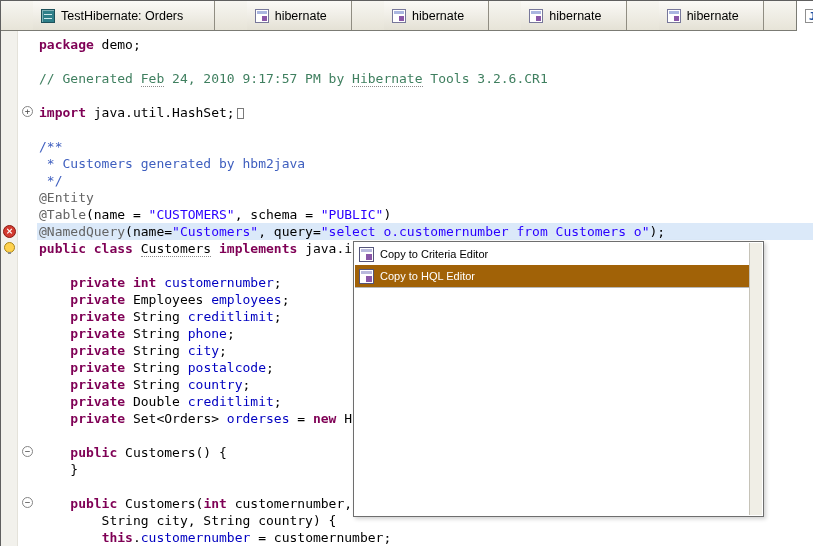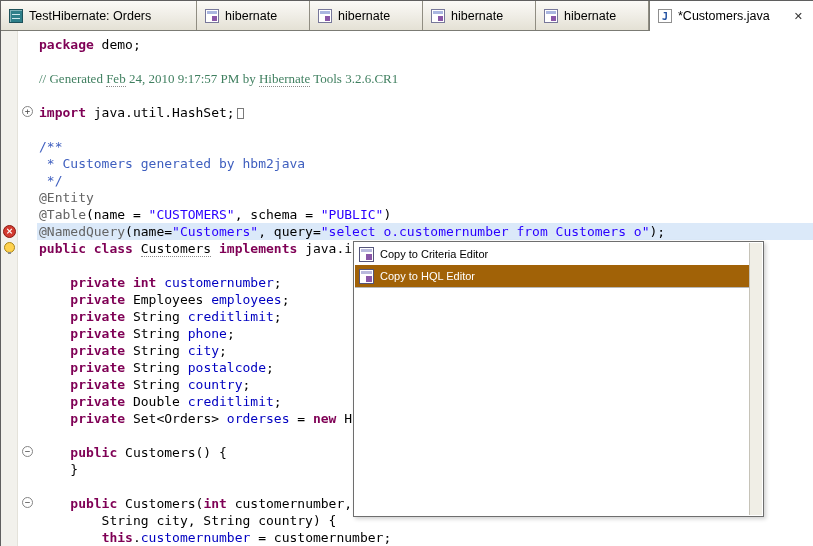--- a/index.html
+++ b/index.html
@@ -15,21 +15,21 @@
     position:absolute; top:0; left:0; right:0; height:31px;
     display:flex; align-items:stretch;
     background:linear-gradient(#f7f6f1,#e7e4d8);
     border-top:1px solid #5f5f5f;
     border-bottom:1px solid #7b7b74;
   }
   .tab {
     display:flex; align-items:center; gap:6px;
     padding:0 8px; border-right:1px solid #908d82;
     background:linear-gradient(#fbfaf7,#e4e1d5);
-    font-size:12.5px; color:#000; cursor:default; overflow:hidden;
+    font-size:12.5px; color:#000; cursor:default; overflow:hidden;margin-left:32px;
   }
   .tab.t0 { width:196px; }
   .tab.th { width:113px; }
   .tab.active {
     flex:1; background:#ffffff; margin-bottom:-1px; z-index:2;
     border-left:1px solid #7b7b74; border-right:none;
   }
   .tlabel { white-space:nowrap; overflow:hidden; }
   .tclose { margin-left:auto; font-size:11px; color:#333; padding:0 2px; cursor:pointer; }
 
@@ -84,21 +84,21 @@
 
   .code {
     position:absolute; left:36px; right:0; top:0; bottom:0;
     padding-top:5px; overflow:hidden;
     font-family:"DejaVu Sans Mono", monospace; font-size:13px;
   }
   .cl { height:17px; line-height:17px; white-space:pre; padding-left:2px; }
   .cl.cur { background:#dbe9f9; }
   .seg.kw  { color:#7f0055; font-weight:bold; }
   .seg.pl  { color:#000000; }
-  .seg.com { color:#3f7f5f;font-family:Liberation Serif, serif; }
+  .seg.com { color:#3f7f5f; }
   .seg.jd  { color:#3f5fbf; }
   .seg.ann { color:#646464; }
   .seg.str { color:#2a00ff; }
   .seg.fld { color:#0000c0; }
   .seg.sp  { border-bottom:1px dotted #8b8b8b; }
   .seg.cbox {
     display:inline-block; width:7px; height:11px; vertical-align:middle;
     border:1px solid #7a7a7a; background:#fff; margin-left:2px;
   }
 

